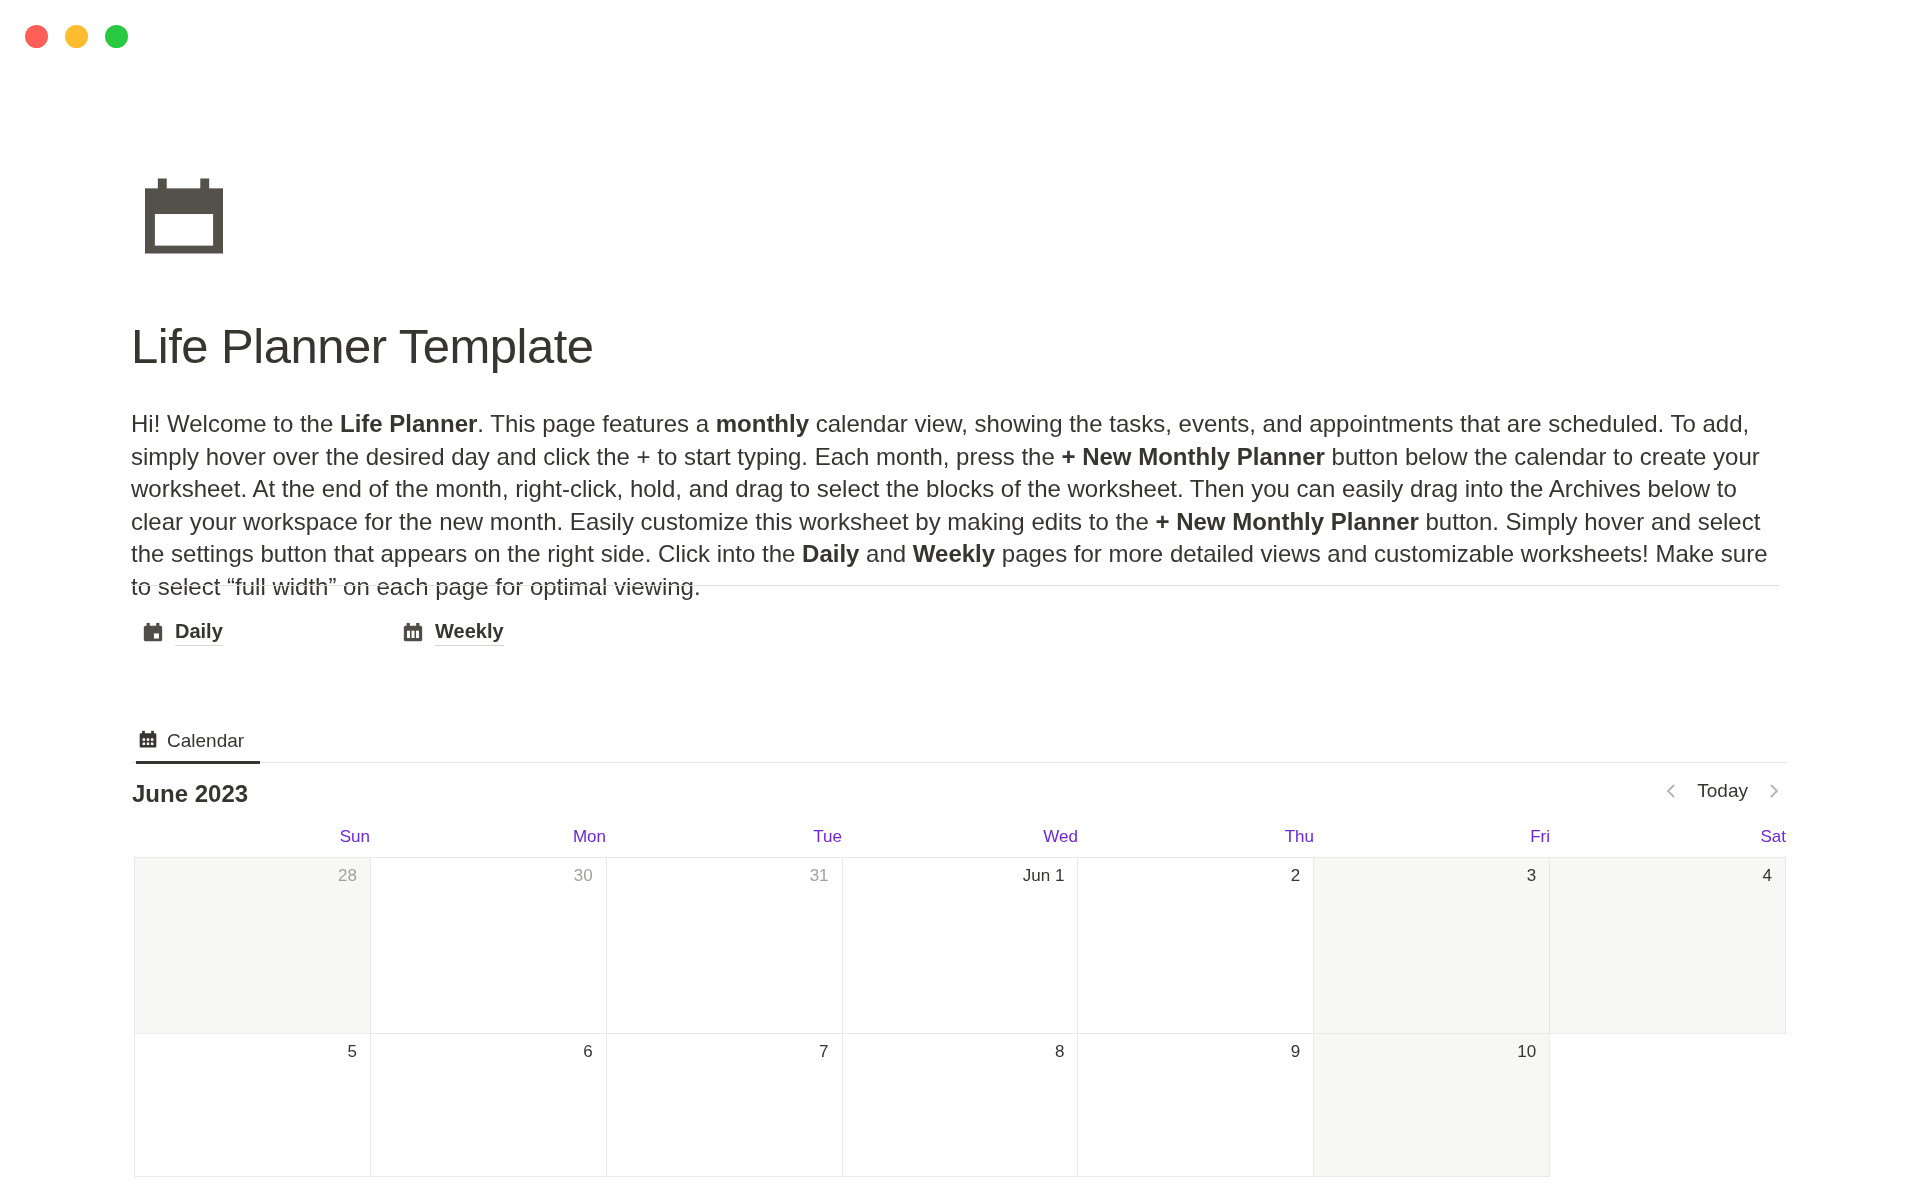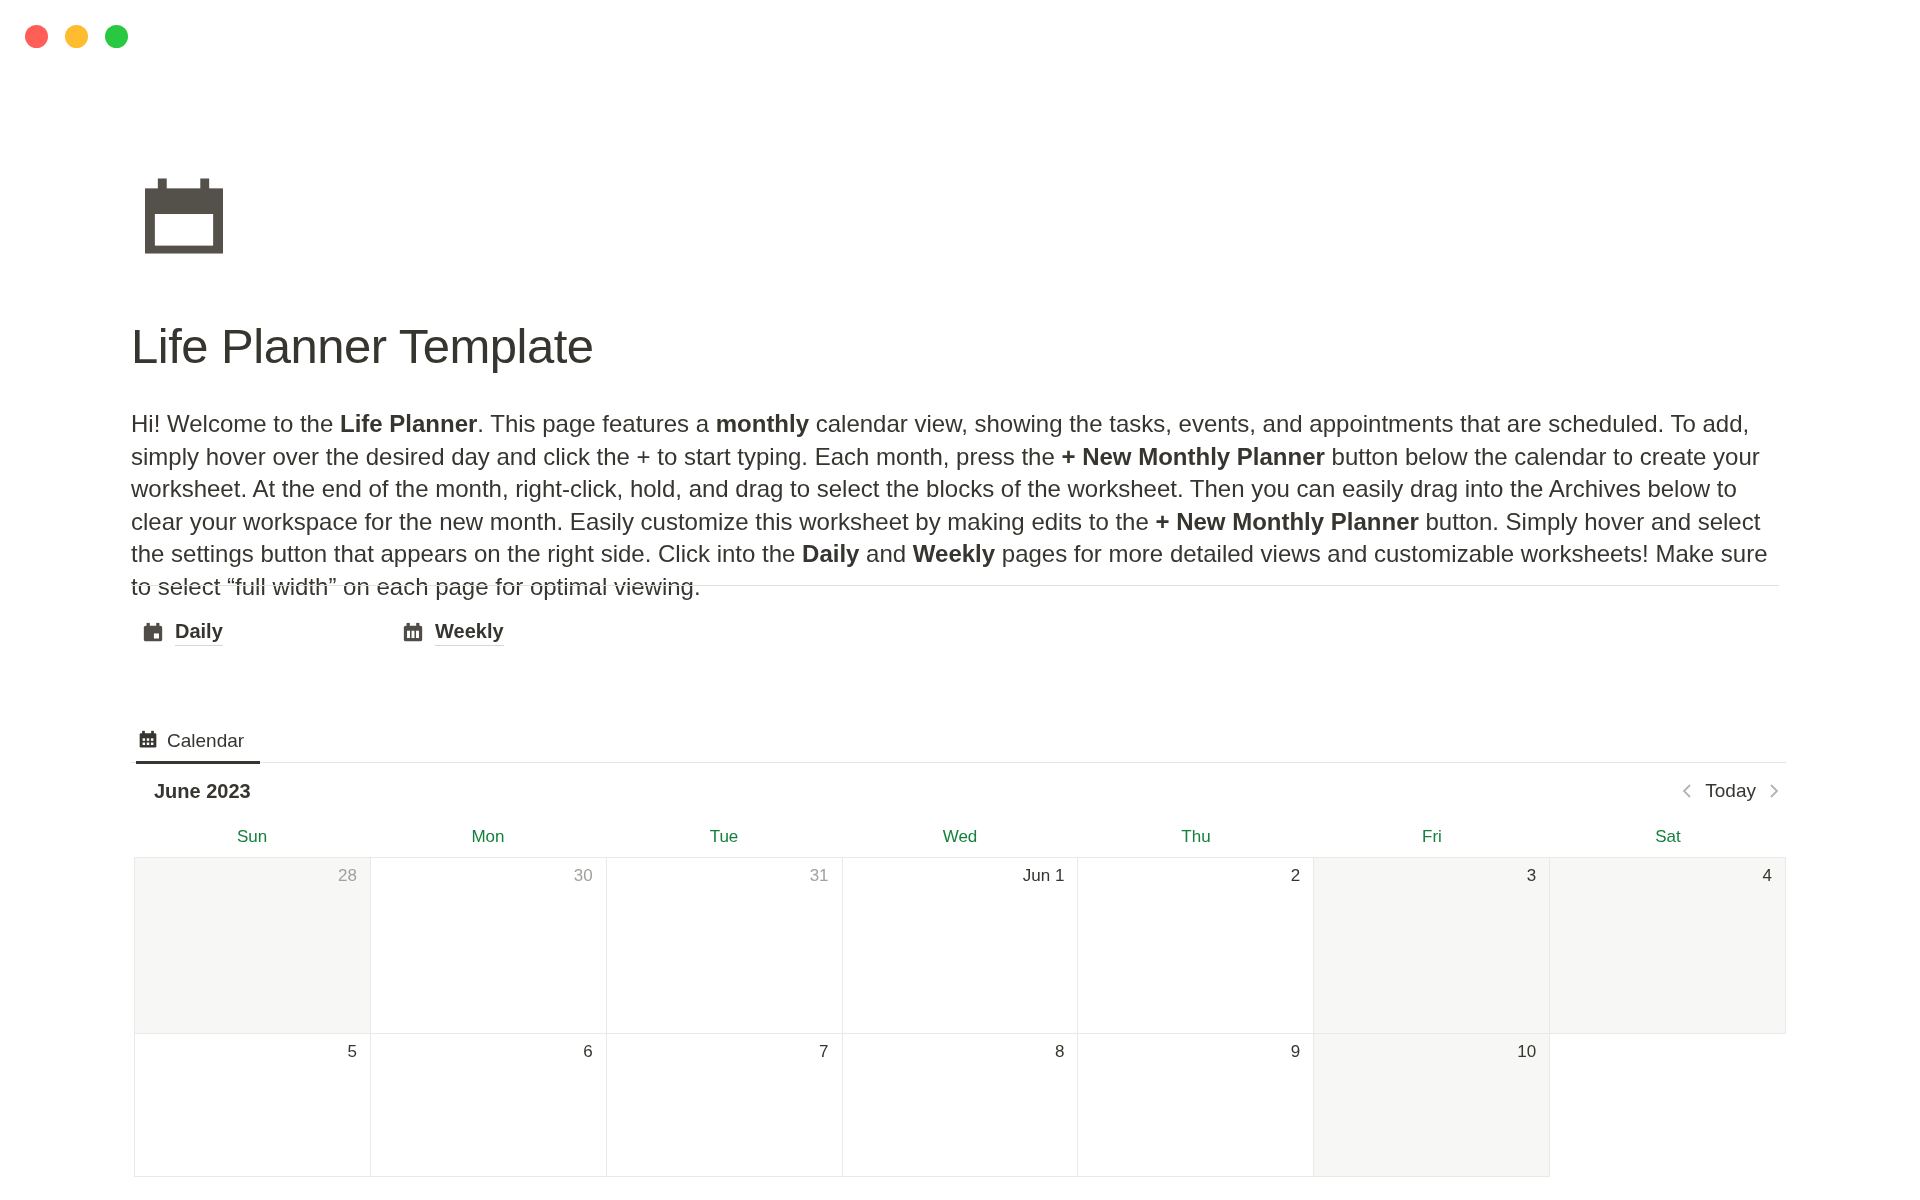--- a/index.html
+++ b/index.html
@@ -33,28 +33,28 @@
                     border-bottom:1.5px solid #D8D6D1; padding-bottom:2px; }
 
   .tab-row { position:absolute; left:0; top:727px; width:1655px; height:36px;
              border-bottom:1px solid #E6E5E2; display:flex; align-items:flex-end; }
   .tab { display:inline-flex; gap:9px; margin-left:5px;
          padding:0 16px 9px 2px; border-bottom:3px solid #37352F; margin-bottom:-2px;
          cursor:pointer; }
   .tab .tab-lbl { font-size:19px; font-weight:500; color:#37352F; }
 
   .month-row { position:absolute; left:0; top:778px; width:1655px; height:32px; }
-  .month-label { position:absolute; left:23px; top:2px; font-size:20px; font-weight:700; }
-  .cal-nav { position:absolute; right:2px; top:2px; display:flex; align-items:flex-end; gap:6px; }
+  .month-label { position:absolute; left:1px; top:2px; font-size:24px; font-weight:700; }
+  .cal-nav { position:absolute; right:2px; top:2px; display:flex; align-items:flex-end; gap:14px; }
   .nav-btn { width:22px; height:22px; display:flex; align-items:center; justify-content:center;
              cursor:pointer; }
   .today-btn { font-size:19px; color:#37352F; cursor:pointer; }
 
   .weekday-row { position:absolute; left:3px; top:827px; width:1652px; display:flex; }
-  .wd { width:236px; text-align:center; font-size:17px; color:#15803d; }
+  .wd { width:236px; text-align:right; font-size:17px; color:#6d28d9; }
 
   .grid { position:absolute; left:3px; top:857px; width:1652px;
           display:grid; grid-template-columns:repeat(7,1fr);
           grid-template-rows:176px 143px;
           border-top:1px solid #E9E9E7; border-left:1px solid #E9E9E7; }
   .cell { background:#ffffff; border-right:1px solid #E9E9E7; border-bottom:1px solid #E9E9E7;
           position:relative; }
   .cell.weekend { background:#F7F7F5; }
   .daynum { position:absolute; top:8px; right:13px; font-size:17px; color:#37352F; }
   .daynum.muted { color:#A2A19D;margin-left:28px; }

